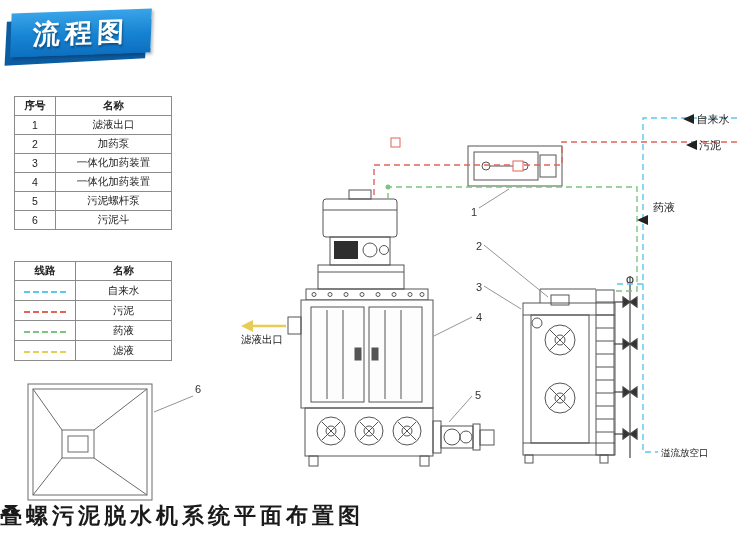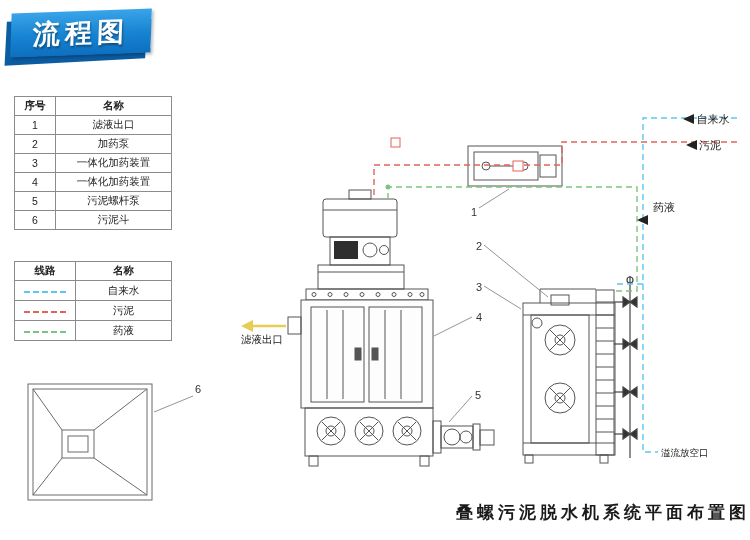--- a/index.html
+++ b/index.html
@@ -26,22 +26,22 @@
   #parts-table .c-num{width:34px;}
   #legend-table{left:14px;top:261px;width:158px;border-radius:18px;}
   #legend-table .c-line{width:54px;}
   #legend-table td{height:19px;}
   .legline{display:inline-block;width:42px;height:0;vertical-align:middle;}
   .legline.l0{border-top:2px dashed #5bc8f0;}
   .legline.l1{border-top:2px dashed #e0645a;}
   .legline.l2{border-top:2px dashed #7cc47f;}
   .legline.l3{border-top:2px dashed #e6ce55;}
   
-  .diagram-title{position:absolute;left:0;right:0;top:501px;text-align:right;
-    font-size:17px;font-weight:bold;letter-spacing:4px;color:#1a1a1a;}
+  .diagram-title{position:absolute;left:0;right:0;top:501px;text-align:left;
+    font-size:22px;font-weight:bold;letter-spacing:4px;color:#1a1a1a;}
   svg{position:absolute;left:0;top:0;}
   text{font-family:"Liberation Sans","DejaVu Sans",sans-serif;}
 </style>
 </head>
 <body>
 
 <div class="stage">
 
   <svg width="750" height="540" viewBox="0 0 750 540">
 
@@ -260,18 +260,22 @@
       <td>自来水</td>
     </tr>
     <tr>
       <td><span class="legline l1"></span></td>
       <td>污泥</td>
     </tr>
     <tr>
       <td><span class="legline l2"></span></td>
       <td>药液</td>
     </tr>
+    <tr>
+      <td><span class="legline l3"></span></td>
+      <td>滤液</td>
+    </tr>
   </tbody>
     </table>
 
   <div class="diagram-title">叠螺污泥脱水机系统平面布置图</div>
 
 </div>
 
 </body></html>

